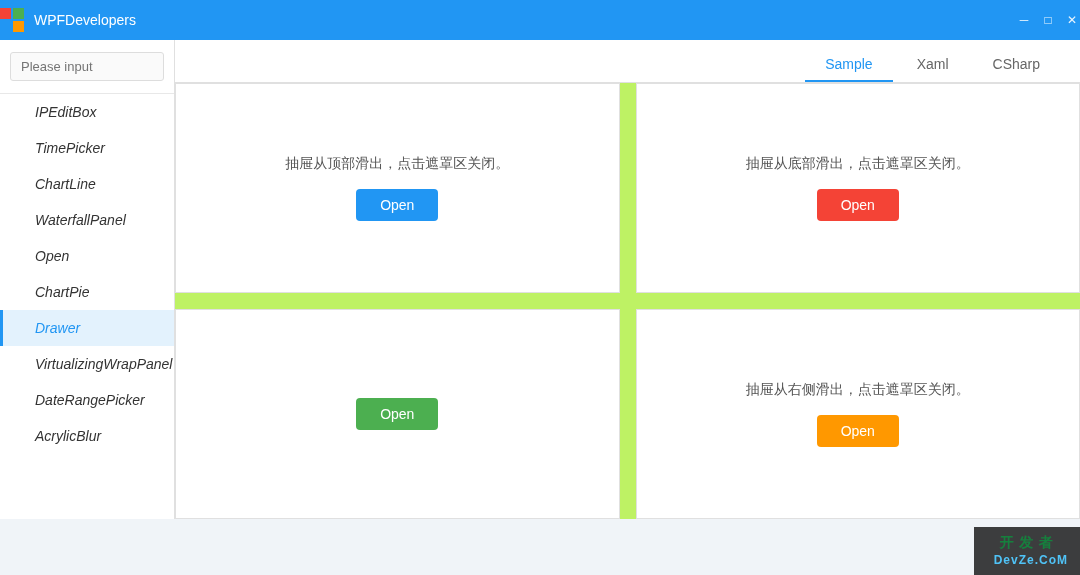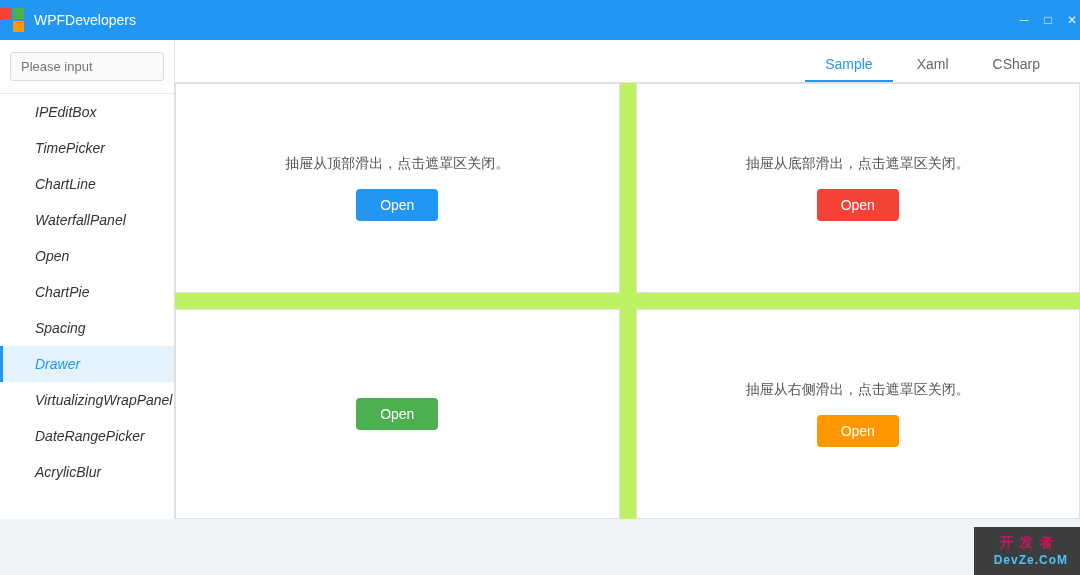--- a/index.html
+++ b/index.html
@@ -208,21 +208,21 @@
       background: rgba(0,0,0,0.75);
       color: white;
       padding: 6px 12px;
       font-size: 13px;
       font-weight: bold;
       line-height: 1.4;
       text-align: center;
       letter-spacing: 1px;
     }
 
-    .watermark-top { color: #be185d; font-size: 14px; }
+    .watermark-top { color: #15803d; font-size: 14px; font-family: Liberation Serif, serif; }
     .watermark-bottom { color: #4fc3f7; font-size: 12px; padding-left: 8px; }
   </style>
 </head>
 <body>
 
 <div class="title-bar">
   <div class="title-bar-logo">
     <svg viewBox="0 0 24 24" xmlns="http://www.w3.org/2000/svg">
       <rect x="0" y="0" width="11" height="11" fill="#f44336"></rect>
       <rect x="13" y="0" width="11" height="11" fill="#4caf50"></rect>
@@ -244,21 +244,20 @@
     <div class="sidebar-search">
       <input type="text" placeholder="Please input" style="">
     </div>
     <div class="sidebar-list" id="sidebar-list">
     <div class="sidebar-item">IPEditBox</div>
         <div class="sidebar-item">TimePicker</div>
         <div class="sidebar-item">ChartLine</div>
         <div class="sidebar-item">WaterfallPanel</div>
         <div class="sidebar-item">Open</div>
         <div class="sidebar-item">ChartPie</div>
-        <div class="sidebar-item">Spacing</div>
         <div class="sidebar-item active">Drawer</div>
         <div class="sidebar-item">VirtualizingWrapPanel</div>
         <div class="sidebar-item">DateRangePicker</div>
         <div class="sidebar-item">AcrylicBlur</div>
       </div>
   </div>
 
   <div class="content-area">
 
     <div class="tabs-bar" id="tabs-bar">

